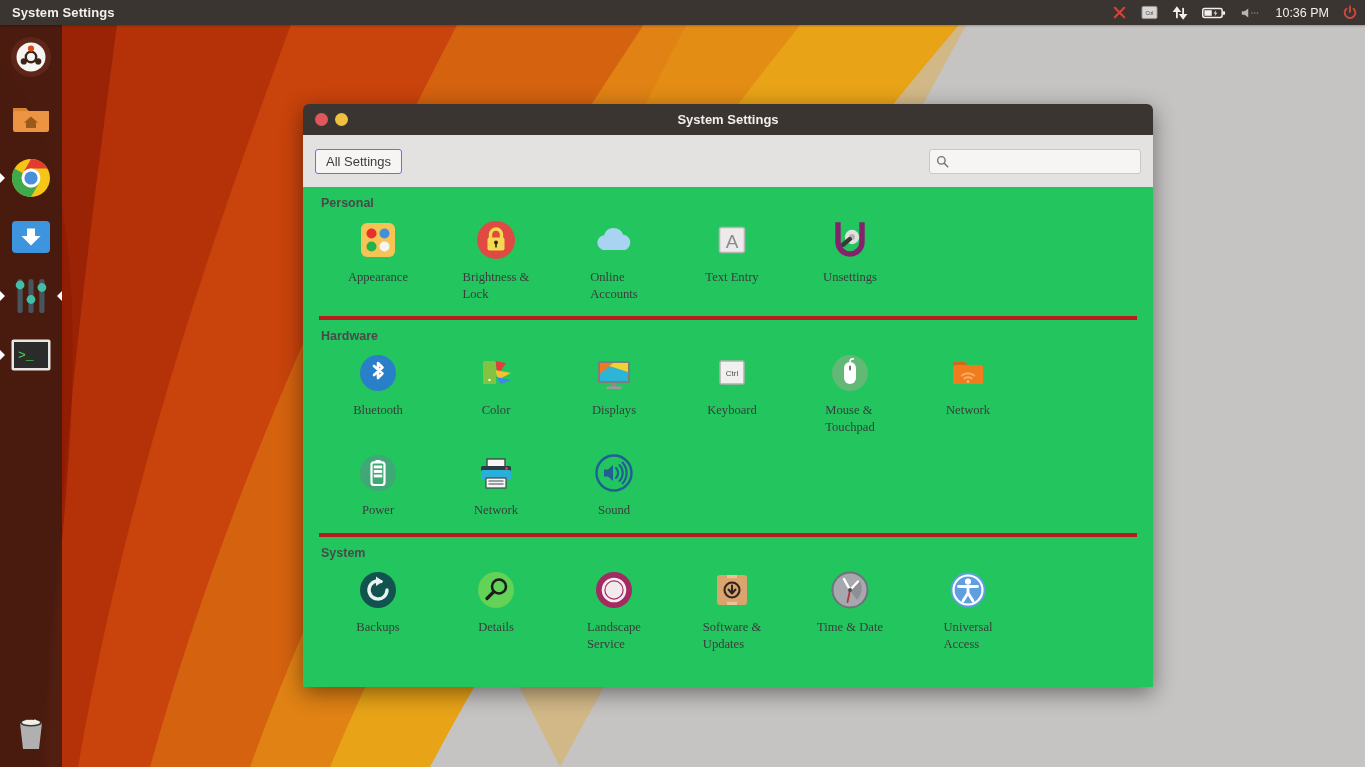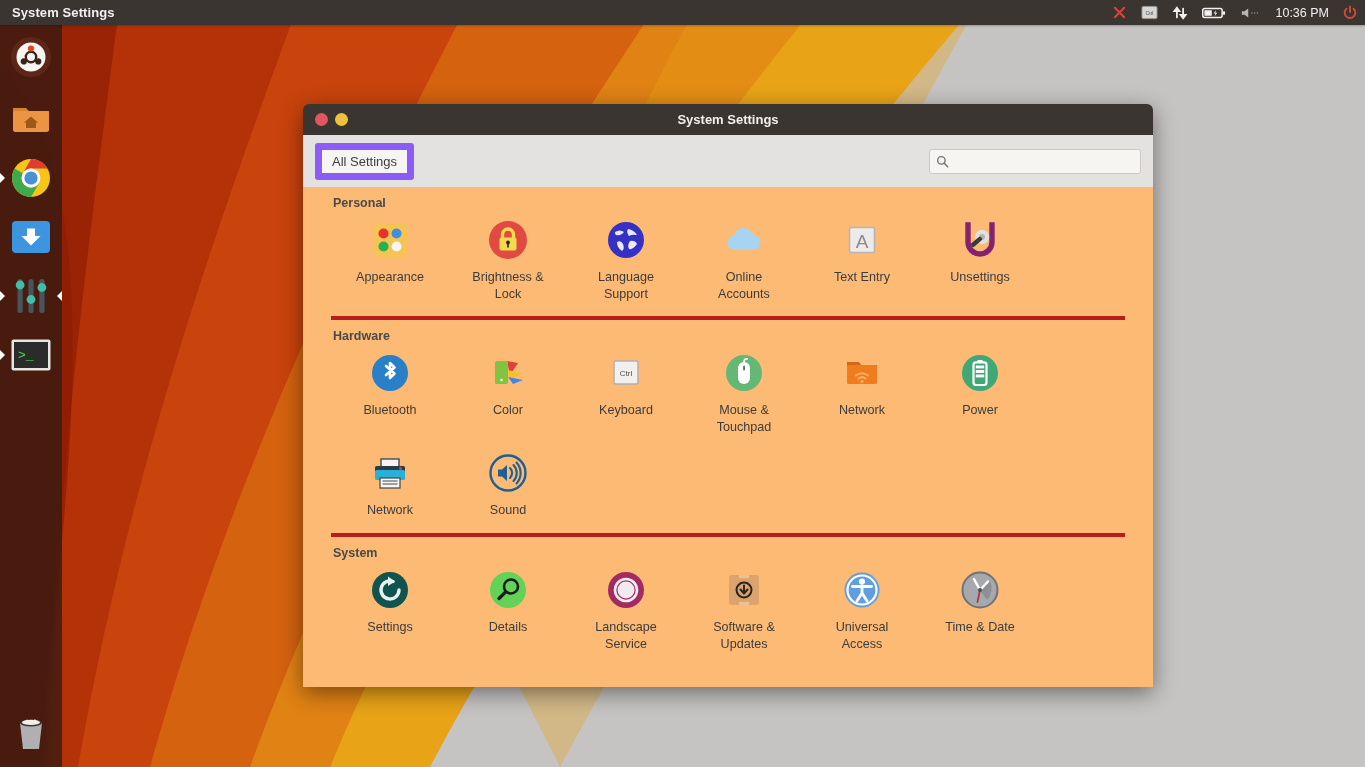--- a/index.html
+++ b/index.html
@@ -66,51 +66,52 @@
   .wbtn.min   { background:#f0c040; }
   #window-title {
     position:absolute; left:0; right:0; text-align:center;
     color:#f2f0ef; font-size:13px; font-weight:bold; pointer-events:none;
   }
   #toolbar {
     height:52px; background:#e4e2e0; flex:0 0 52px;
     display:flex; align-items:center; padding:0 12px; position:relative;
   }
   #all-settings-btn {
-    background:#f6f5f4; border:7px solid #8b5cf6; border-radius:3px;
+    background:#f6f5f4; border:1px solid #8b5cf6; border-radius:3px;
     padding:4px 10px; font-size:13px; color:#3c3c3c; cursor:pointer;
   }
   #search-box {
     margin-left:auto; width:212px; height:25px; background:#f6f5f4;
     border:1px solid #cdc7c2; border-radius:3px;
     display:flex; align-items:center; padding:0 6px; gap:5px;
   }
   #search-box input {
     border:0; outline:0; background:transparent; font-size:12.5px;
     color:#3c3c3c; width:100%; font-family:"Liberation Sans", sans-serif;
   }
   #panel-body {
-    flex:1 1 auto; background:#fdba74; padding:0 28px; overflow:hidden;
+    flex:1 1 auto; background:#22c55e; padding:0 16px; overflow:hidden;
   }
   .section { padding-bottom:4px; }
   .section + .section { border-top:4px solid #b91c1c; }
   .section-title {
     font-size:12.5px; font-weight:bold; color:#4a4a4a;
     padding:9px 2px 2px 2px;
   }
   .icon-grid { display:flex; flex-wrap:wrap; }
   .setting-item {
     width:118px; padding:4px 2px 10px; cursor:pointer;
     display:flex; flex-direction:column; align-items:center; gap:5px;
     border-radius:4px;
   }
   .icon-wrap { width:48px; height:48px; display:flex; align-items:center; justify-content:center; }
   .setting-label {
-    font-size:12.6px; color:#3c3c3c; text-align:center; line-height:1.32;
+    font-size:12.6px; color:#3c3c3c; text-align:left; line-height:1.32;
     max-width:112px;
+    font-family:Liberation Serif, serif;
   }
   svg { overflow:visible; }
 </style>
 </head>
 <body>
 
 <div id="wallpaper">
   <svg viewBox="0 0 1365 767" preserveAspectRatio="none">
     <rect x="0" y="0" width="1365" height="767" fill="#c6c4c3"></rect>
     <path d="M0,0 L980,0 C760,260 560,520 430,767 L0,767 Z" fill="#e8a317"></path>
@@ -303,30 +304,20 @@
               <circle cx="23" cy="23" r="19" fill="#e04a42"></circle>
               <path d="M17.5,21 L17.5,17.5 A5.5,5.5 0 0 1 28.5,17.5 L28.5,21" fill="none" stroke="#f5d94e" stroke-width="3.4"></path>
               <rect x="14.5" y="20.5" width="17" height="13" rx="2" fill="#f5d94e"></rect>
               <circle cx="23" cy="25.5" r="1.9" fill="#2d2419"></circle>
               <rect x="22.2" y="25.5" width="1.6" height="5" fill="#2d2419"></rect>
             </svg>
           </div>
           <div class="setting-label">Brightness &amp;<br>Lock</div>
         </div>
 
-        <div class="setting-item">
-          <div class="icon-wrap">
-            <svg width="46" height="46" viewBox="0 0 46 46">
-              <circle cx="23" cy="23" r="18" fill="#3630c4"></circle>
-              <path d="M12,15 Q17,12 21,15 Q18,19 15,18 Q12,19 12,15 Z M25,12 Q31,13 34,18 Q29,17 26,19 Q23,15 25,12 Z
-                       M14,25 Q18,23 20,27 Q22,32 19,34 Q14,31 14,25 Z M27,24 Q32,23 34,27 Q30,33 26,32 Q24,28 27,24 Z" fill="#e9eaf7"></path>
-            </svg>
-          </div>
-          <div class="setting-label">Language<br>Support</div>
-        </div>
 
         <div class="setting-item">
           <div class="icon-wrap">
             <svg width="46" height="46" viewBox="0 0 46 46">
               <path d="M12,33 A7.5,7.5 0 0 1 13,18.3 A10,10 0 0 1 32,17.5 A8,8 0 0 1 34,33 Z" fill="#a8d4f2"></path>
             </svg>
           </div>
           <div class="setting-label">Online<br>Accounts</div>
         </div>
 
@@ -376,20 +367,33 @@
               <path d="M22,11 L33,13 L25,25 Z" fill="#e04038"></path>
               <path d="M22,20 L38,23 L25,30 Z" fill="#f5c22f"></path>
               <path d="M23,27 L38,30 L28,34 Z" fill="#3f86e8"></path>
               <rect x="10" y="11" width="13" height="23" rx="1.5" fill="#82c341"></rect>
               <circle cx="16.5" cy="30" r="1.2" fill="#ffffff"></circle>
             </svg>
           </div>
           <div class="setting-label">Color</div>
         </div>
 
+        <div class="setting-item">
+          <div class="icon-wrap">
+            <svg width="46" height="46" viewBox="0 0 46 46">
+              <rect x="7" y="11" width="32" height="22" rx="1.6" fill="#7d7d7d"></rect>
+              <rect x="9" y="13" width="28" height="18" fill="#2cb5d6"></rect>
+              <path d="M9,13 L37,13 L37,22 Z" fill="#f2d230"></path>
+              <path d="M9,13 L22,13 L9,24 Z" fill="#ef7a22"></path>
+              <rect x="20.5" y="33" width="5" height="4" fill="#8c8c8c"></rect>
+              <rect x="15" y="36.5" width="16" height="2.4" rx="1.2" fill="#9a9a9a"></rect>
+            </svg>
+          </div>
+          <div class="setting-label">Displays</div>
+        </div>
 
         <div class="setting-item">
           <div class="icon-wrap">
             <svg width="46" height="46" viewBox="0 0 46 46">
               <rect x="11" y="11" width="24" height="23" rx="1.5" fill="#f2f0ef" stroke="#b3afad" stroke-width="1.5"></rect>
               <text x="23" y="25.5" font-size="8" text-anchor="middle" fill="#4e4a48" font-family="Liberation Sans, sans-serif">Ctrl</text>
             </svg>
           </div>
           <div class="setting-label">Keyboard</div>
         </div>
@@ -469,21 +473,21 @@
       <div class="icon-grid">
 
         <div class="setting-item">
           <div class="icon-wrap">
             <svg width="46" height="46" viewBox="0 0 46 46">
               <circle cx="23" cy="23" r="18" fill="#11544f"></circle>
               <path d="M32,23 A9,9 0 1 1 26,14.5" stroke="#e8f2f0" stroke-width="3.4" fill="none" stroke-linecap="round"></path>
               <path d="M21,9.5 L28,14.5 L21,19 Z" fill="#e8f2f0"></path>
             </svg>
           </div>
-          <div class="setting-label">Settings</div>
+          <div class="setting-label">Backups</div>
         </div>
 
         <div class="setting-item">
           <div class="icon-wrap">
             <svg width="46" height="46" viewBox="0 0 46 46">
               <circle cx="23" cy="23" r="18" fill="#63d357"></circle>
               <circle cx="26" cy="19.5" r="7" fill="none" stroke="#1c1c1c" stroke-width="2.6"></circle>
               <path d="M20.5,25 L14,31.5" stroke="#1c1c1c" stroke-width="3.2" stroke-linecap="round"></path>
             </svg>
           </div>
@@ -505,47 +509,47 @@
           <div class="icon-wrap">
             <svg width="46" height="46" viewBox="0 0 46 46">
               <rect x="8" y="8" width="30" height="30" rx="3" fill="#dba36e"></rect>
               <rect x="18" y="8" width="10" height="3.2" fill="#eec195"></rect>
               <rect x="18" y="34.8" width="10" height="3.2" fill="#eec195"></rect>
               <circle cx="23" cy="23" r="7.5" fill="none" stroke="#2a2420" stroke-width="2"></circle>
               <path d="M23,18.5 L23,26 M19.5,22.5 L23,26.5 L26.5,22.5" stroke="#2a2420" stroke-width="2" fill="none" stroke-linecap="round" stroke-linejoin="round"></path>
             </svg>
           </div>
           <div class="setting-label">Software &amp;<br>Updates</div>
-        </div>
-
-        <div class="setting-item">
-          <div class="icon-wrap">
-            <svg width="46" height="46" viewBox="0 0 46 46">
-              <circle cx="23" cy="23" r="17.5" fill="#5f9fe0"></circle>
-              <circle cx="23" cy="23" r="14.5" fill="none" stroke="#ffffff" stroke-width="2.2"></circle>
-              <circle cx="23" cy="14.5" r="3.1" fill="#ffffff"></circle>
-              <path d="M13.5,19.5 L32.5,19.5" stroke="#ffffff" stroke-width="2.8" stroke-linecap="round"></path>
-              <path d="M23,19 L23,26 L18,34 M23,26 L28,34" stroke="#ffffff" stroke-width="2.8" fill="none" stroke-linecap="round" stroke-linejoin="round"></path>
-            </svg>
-          </div>
-          <div class="setting-label">Universal<br>Access</div>
         </div>
 
         <div class="setting-item">
           <div class="icon-wrap">
             <svg width="46" height="46" viewBox="0 0 46 46">
               <circle cx="23" cy="23" r="17.5" fill="#a6a8ad" stroke="#6f7277" stroke-width="2"></circle>
               <path d="M23,23 L33,14 A17,17 0 0 1 30,33 Z" fill="#8d8f95"></path>
               <path d="M23,23 L31,14.5" stroke="#ffffff" stroke-width="2.4" stroke-linecap="round"></path>
               <path d="M23,23 L17,12" stroke="#ffffff" stroke-width="2.4" stroke-linecap="round"></path>
               <path d="M23,23 L20.5,35" stroke="#b03a3a" stroke-width="1.8" stroke-linecap="round"></path>
               <circle cx="23" cy="23" r="2" fill="#4a4c50"></circle>
             </svg>
           </div>
           <div class="setting-label">Time &amp; Date</div>
         </div>
 
+        <div class="setting-item">
+          <div class="icon-wrap">
+            <svg width="46" height="46" viewBox="0 0 46 46">
+              <circle cx="23" cy="23" r="17.5" fill="#5f9fe0"></circle>
+              <circle cx="23" cy="23" r="14.5" fill="none" stroke="#ffffff" stroke-width="2.2"></circle>
+              <circle cx="23" cy="14.5" r="3.1" fill="#ffffff"></circle>
+              <path d="M13.5,19.5 L32.5,19.5" stroke="#ffffff" stroke-width="2.8" stroke-linecap="round"></path>
+              <path d="M23,19 L23,26 L18,34 M23,26 L28,34" stroke="#ffffff" stroke-width="2.8" fill="none" stroke-linecap="round" stroke-linejoin="round"></path>
+            </svg>
+          </div>
+          <div class="setting-label">Universal<br>Access</div>
+        </div>
+
 
       </div>
     </div>
 
   </div>
 </div>
 
 </body></html>

